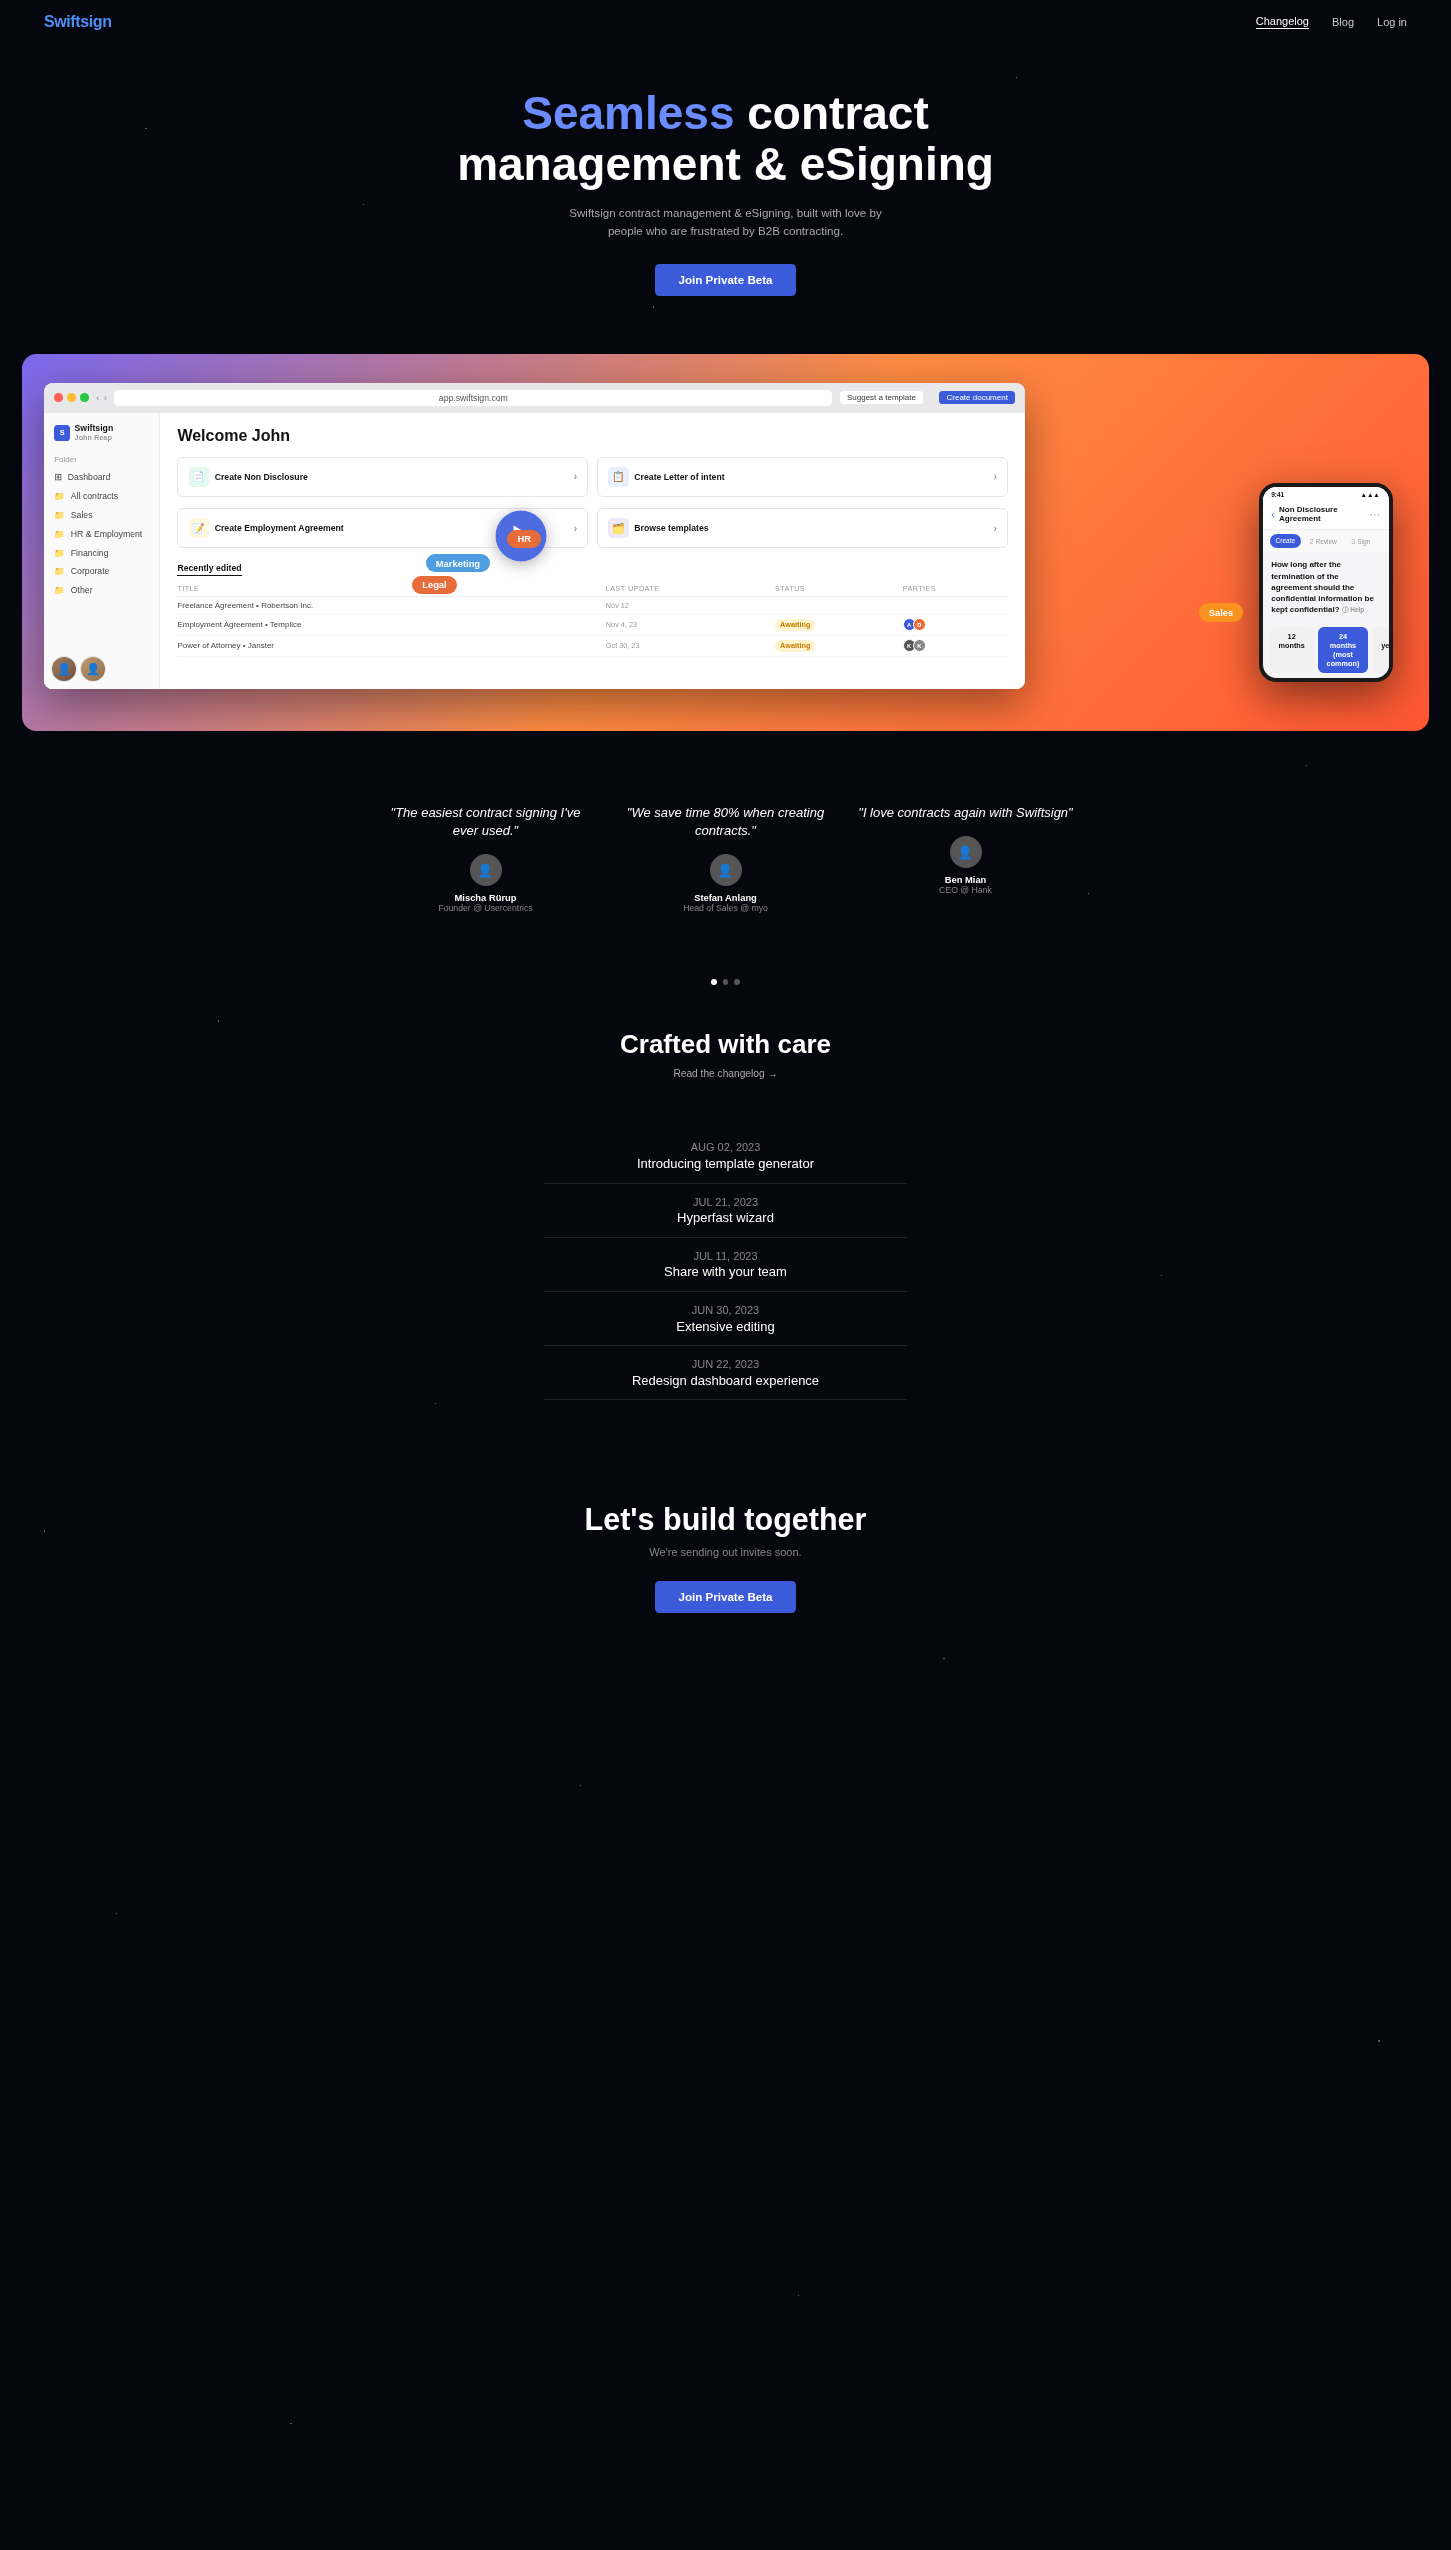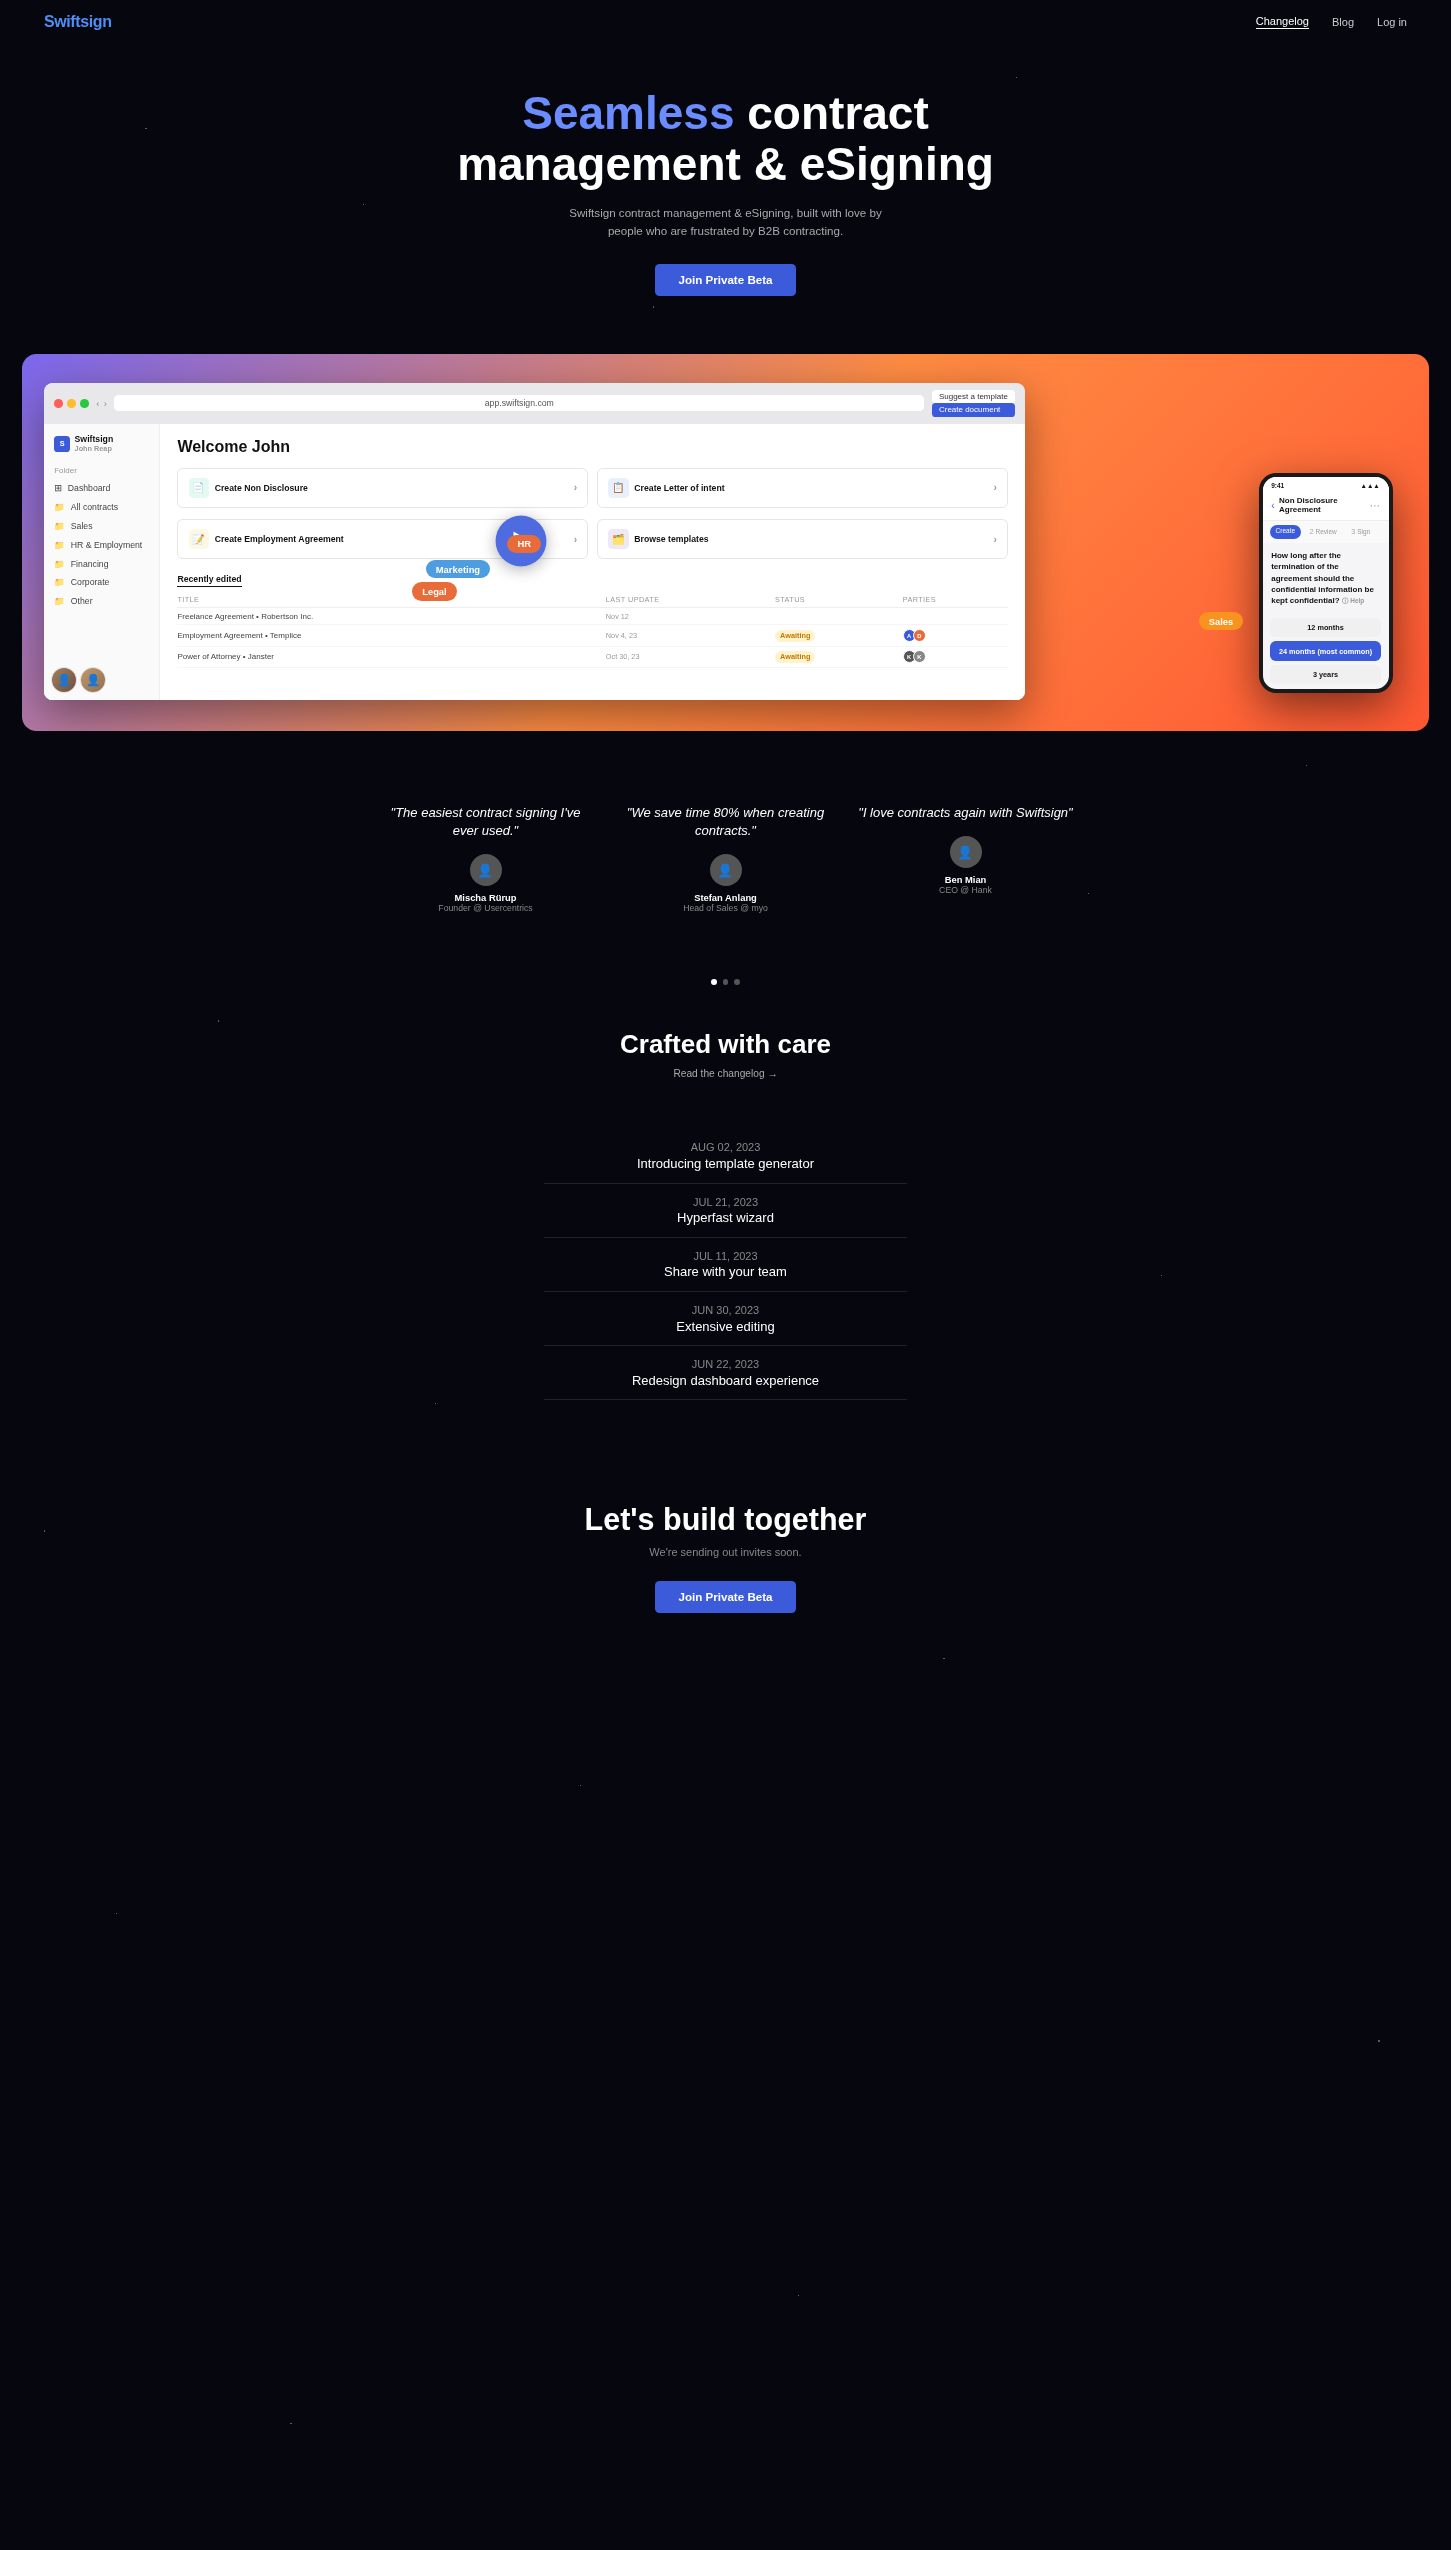--- a/index.html
+++ b/index.html
@@ -111,21 +111,21 @@
     .dot-green { background: #28c840; }
     .browser-url {
       flex: 1;
       background: #fff;
       border-radius: 4.4px;
       padding: 2.9px 8.7px;
       font-size: 8.7px;
       color: #555;
       text-align: center;
     }
-    .browser-actions { display: flex; gap: 0; flex-direction: column; }
+    .browser-actions { display: flex; gap: 16px; }
     .browser-action-btn {
       background: #fff;
       border-radius: 3.6px;
       padding: 2.2px 7.3px;
       font-size: 8px;
       color: #333;
       display: flex; align-items: center; gap: 2.9px;
     }
     .browser-action-btn.blue { background: #3b5bdb; color: #fff; }
 
@@ -293,21 +293,21 @@
     }
     .phone-tab.active { background: #3b5bdb; color: #fff; }
     .phone-question {
       padding: 7.3px 8.7px;
       font-size: 8px;
       font-weight: 600;
       color: #111;
       line-height: 1.4;
     }
     .phone-help { color: #999; font-size: 6.5px; }
-    .phone-options { padding: 4.4px 7.3px; display: flex; flex-direction: column; gap: 4.4px; justify-content: flex-end; }
+    .phone-options { padding: 4.4px 7.3px; display: flex; flex-direction: row; gap: 4.4px; }
     .phone-option {
       background: #f0f0f0;
       border-radius: 5.8px;
       padding: 5.1px 8.7px;
       font-size: 7.3px;
       font-weight: 600;
       text-align: center;
       color: #111;
     }
     .phone-option.highlighted { background: #3b5bdb; color: #fff; }

